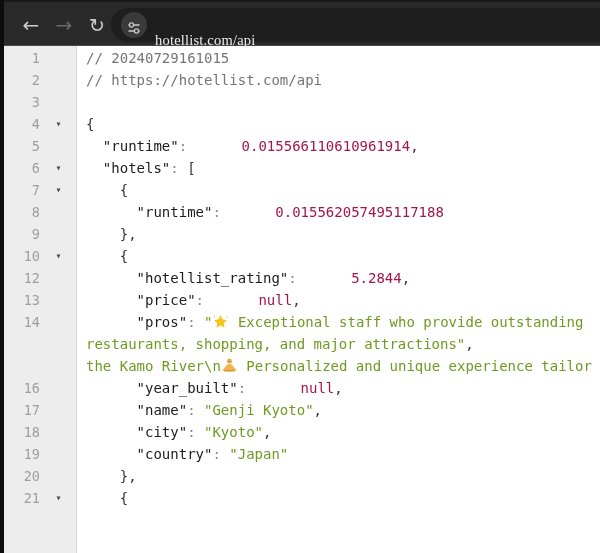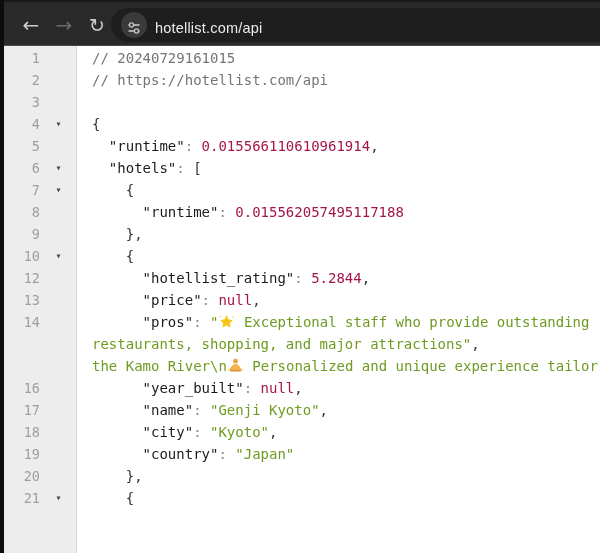--- a/index.html
+++ b/index.html
@@ -26,37 +26,37 @@
   .omnibox{
     position:absolute;left:111px;top:6px;right:-24px;height:34px;border-radius:17px;
     background:#1e1e1e;cursor:text;
   }
   .site-chip{
     position:absolute;left:10px;top:4px;width:26px;height:26px;border-radius:13px;
     background:#3a3a3a;border:none;padding:0;cursor:pointer;
   }
   .site-chip svg{display:block;margin:6px auto 0;}
   .url-text{
-    position:absolute;left:44px;top:12px;color:#ebebeb;font-size:14.5px;
-    font-family:Liberation Sans, sans-serif;letter-spacing:.2px;
+    position:absolute;left:44px;top:24px;color:#ebebeb;font-size:14.5px;
+    font-family:Liberation Serif, serif;letter-spacing:.2px;
   }
   
   .code-area{position:absolute;left:4px;top:46px;right:0;bottom:0;background:#ffffff;overflow:hidden;}
   .gutter-bg{position:absolute;left:0;top:0;bottom:0;width:72px;background:#ededed;border-right:1px solid #d6d6d6;}
   .rows{position:absolute;left:0;top:1px;right:0;}
   .row{display:flex;height:22px;line-height:22px;font-size:14px;white-space:pre;}
   .cell-num{width:36px;flex:none;text-align:right;color:#9e9e9e;font-size:13.5px;z-index:2;}
   .cell-tri{width:37px;flex:none;text-align:center;color:#4a4a4a;font-size:10px;z-index:2;cursor:pointer;}
-  .cell-code{flex:none;padding-left:15px;z-index:2;}
+  .cell-code{flex:none;padding-left:9px;z-index:2;}
   .tok-comment{color:var(--c-comment);}
   .tok-key{color:var(--c-key);}
   .tok-colon{color:var(--c-colon);}
   .tok-punct{color:var(--c-punct);}
   .tok-str{color:var(--c-str);}
-  .tok-num{color:var(--c-num);}
+  .tok-num{color:var(--c-num);margin-left:46px;}
   .emoji{display:inline-block;width:17px;height:15px;vertical-align:-2px;}
   .emoji svg{display:block;}
 </style>
 </head>
 <body>
 
 <div class="left-strip"></div>
 
 <div class="toolbar">
   <button class="nav-btn nav-back">←</button>

